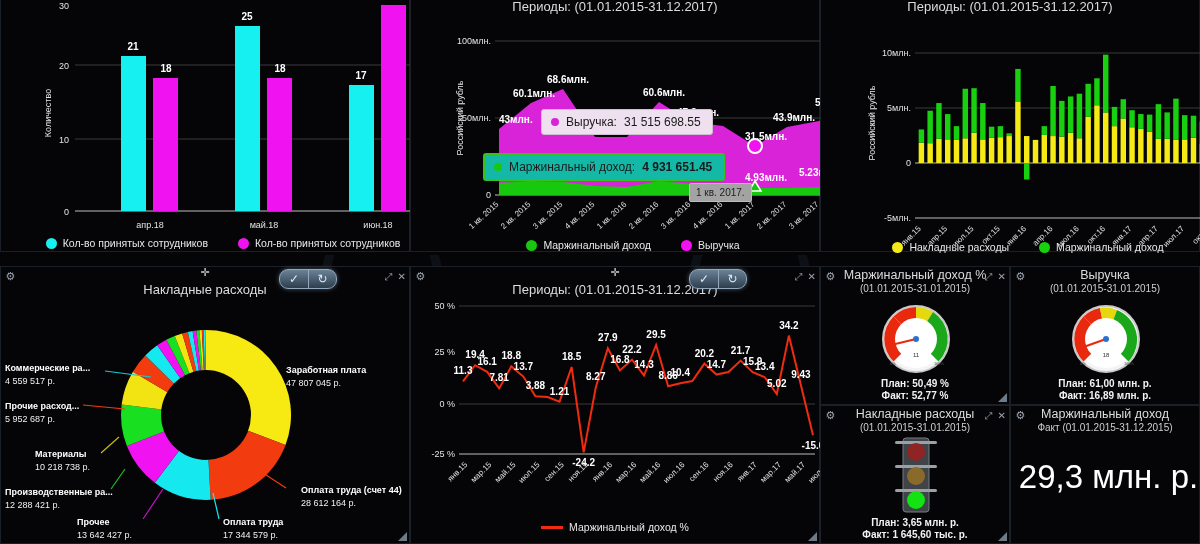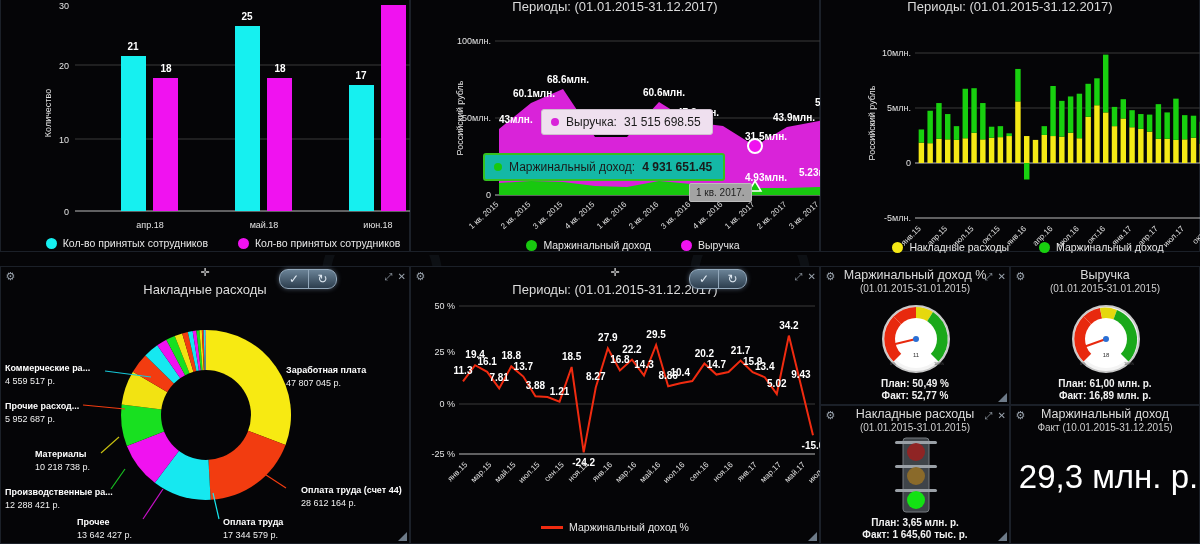--- a/index.html
+++ b/index.html
@@ -599,18 +599,18 @@
       <div>План: 3,65 млн. р.</div>
       <div>Факт: 1 645,60 тыс. р.</div>
     </div>
     <div class="resize-grip"></div>
   </div>
 
   <div class="panel" style="left:1010px;top:405px;width:190px;height:139px;">
     <div class="panel-hd" style="height:26px;">
       <span class="hd-gear">⚙</span>
       <div class="panel-title" style="font-size:12.5px;padding-top:0;">Маржинальный доход</div>
-      <div class="panel-sub">Факт (10.01.2015-31.12.2015)</div>
+      <div class="panel-sub">Факт (01.01.2015-31.12.2015)</div>
     </div>
     <div class="bignum">29,3 млн. р.</div>
   </div>
 
 </div>
 
 </body></html>

